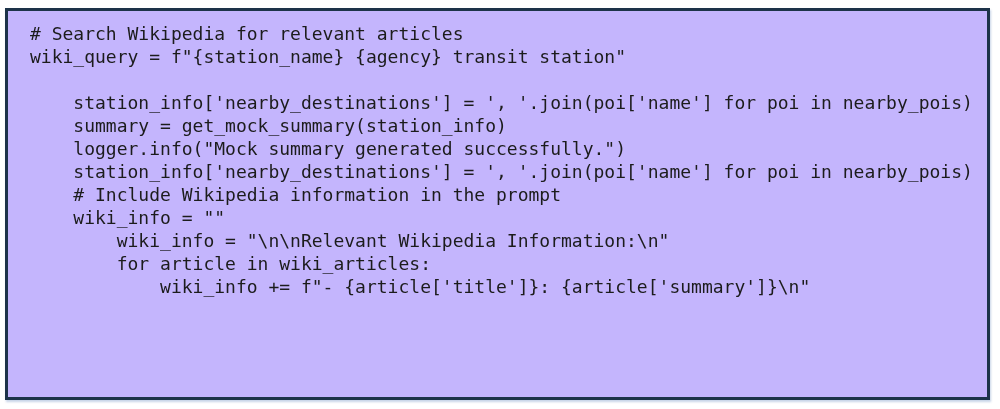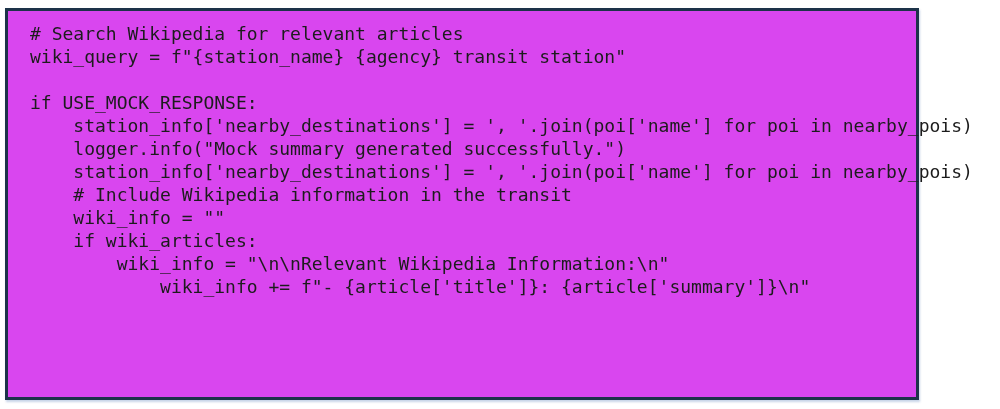--- a/index.html
+++ b/index.html
@@ -11,25 +11,25 @@
     height: 409px;
     background: #ffffff;
     overflow: hidden;
     position: relative;
     font-family: "DejaVu Sans Mono", "Liberation Mono", monospace;
   }
   .code-panel {
     position: absolute;
     left: 5px;
     top: 8px;
-    width: 914px;
+    width: 985px;
     height: 392px;
     box-sizing: border-box;
     border: 3px solid #1d3349;
-    background: #d946ef;
+    background: #c4b5fd;
     box-shadow: 1px 2px 2px rgba(130, 160, 205, 0.45);
   }
   .code-block {
     padding: 11px 8px 8px 22px;
     font-size: 18px;
     line-height: 23px;
     color: #1c1c1c;
     font-weight: 400;
   }
   .code-line {
@@ -38,23 +38,23 @@
   }
 </style>
 </head>
 <body>
 
 <div class="code-panel">
   <div class="code-block">
     <div class="code-line"># Search Wikipedia for relevant articles</div>
     <div class="code-line">wiki_query = f"{station_name} {agency} transit station"</div>
     <div class="code-line"></div>
-    <div class="code-line">if USE_MOCK_RESPONSE:</div>
     <div class="code-line">    station_info['nearby_destinations'] = ', '.join(poi['name'] for poi in nearby_pois)</div>
+    <div class="code-line">    summary = get_mock_summary(station_info)</div>
     <div class="code-line">    logger.info("Mock summary generated successfully.")</div>
     <div class="code-line">    station_info['nearby_destinations'] = ', '.join(poi['name'] for poi in nearby_pois)</div>
-    <div class="code-line">    # Include Wikipedia information in the transit</div>
+    <div class="code-line">    # Include Wikipedia information in the prompt</div>
     <div class="code-line">    wiki_info = ""</div>
-    <div class="code-line">    if wiki_articles:</div>
     <div class="code-line">        wiki_info = "\n\nRelevant Wikipedia Information:\n"</div>
+    <div class="code-line">        for article in wiki_articles:</div>
     <div class="code-line">            wiki_info += f"- {article['title']}: {article['summary']}\n"</div>
   </div>
 </div>
 
 </body></html>

